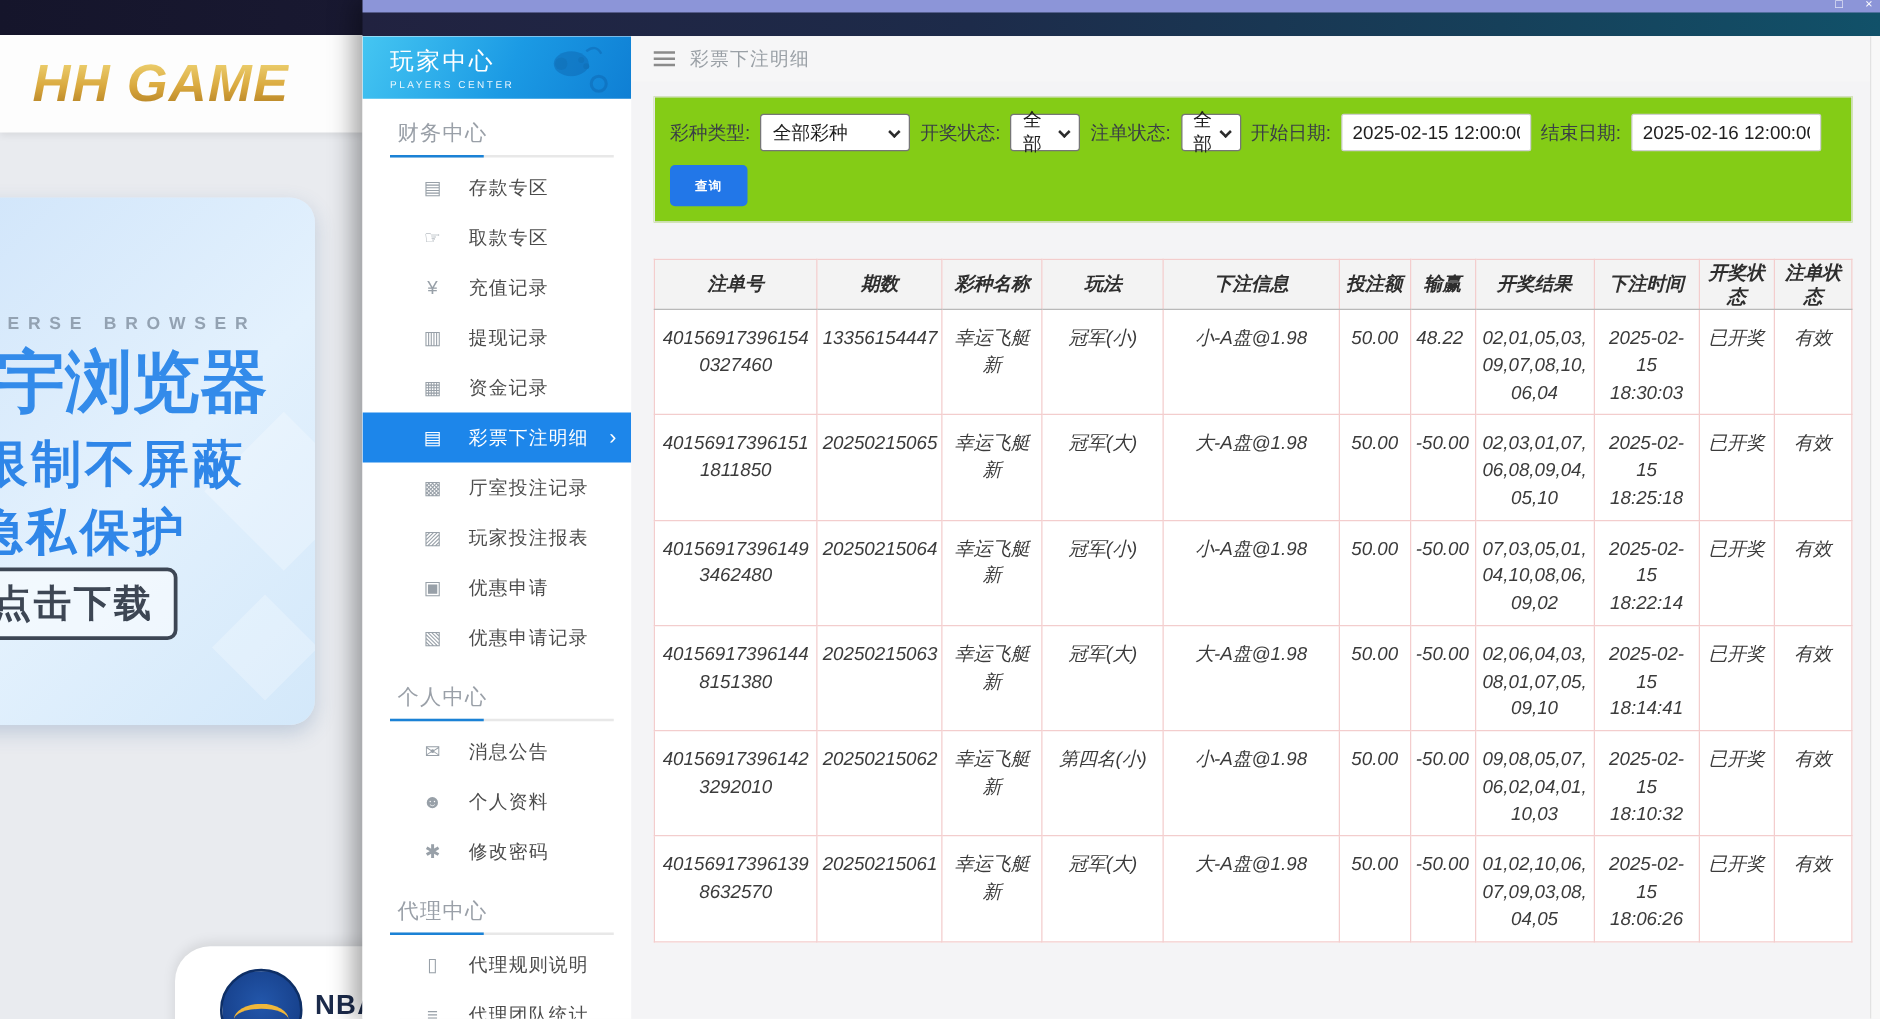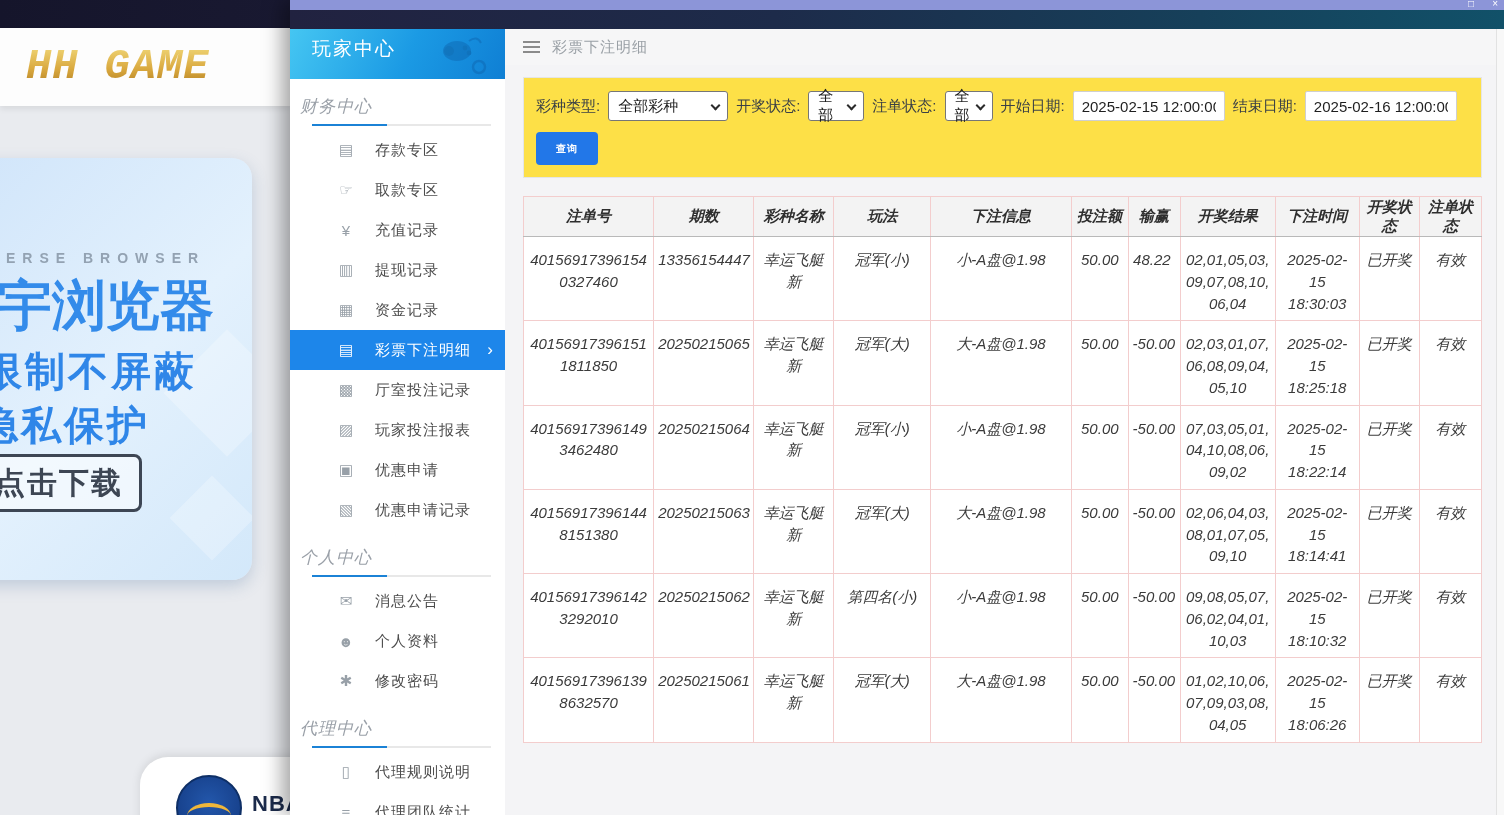--- a/index.html
+++ b/index.html
@@ -6,21 +6,21 @@
   html,body { width:1504px; height:815px; overflow:hidden; font-family:"Liberation Sans","DejaVu Sans",sans-serif; background:#e9ebef; }
 
   
   .under { position:absolute; inset:0; }
   .navy-top { position:absolute; left:0; top:0; width:100%; height:28px;
     background:linear-gradient(90deg,#15152b 0%,#1d1d38 40%,#163246 75%,#10455d 100%); }
   .logo-band { position:absolute; left:0; top:28px; width:290px; height:78px; background:#fdfdfd;
     display:flex; align-items:center; padding-left:26px; box-shadow:0 3px 6px rgba(0,0,0,.08); }
   .logo-text { font-size:42px; font-weight:bold; font-style:italic; letter-spacing:1px;
     background:linear-gradient(180deg,#f3dc7e 0%,#d9a83e 55%,#a8741c 100%);
-    -webkit-background-clip:text; background-clip:text; color:transparent; white-space:nowrap;font-family:Liberation Mono, monospace; }
+    -webkit-background-clip:text; background-clip:text; color:transparent; white-space:nowrap; }
   .ad-card { position:absolute; left:-70px; top:158px; width:322px; height:422px; border-radius:20px;
     background:linear-gradient(135deg,#cfe4fa 0%,#e3f1fd 55%,#d3e8fa 100%); overflow:hidden;
     box-shadow:0 6px 16px rgba(70,110,160,.25); }
   .ad-deco1,.ad-deco2 { position:absolute; background:rgba(255,255,255,.25); transform:rotate(45deg); }
   .ad-deco1 { width:90px; height:90px; right:-20px; top:190px; }
   .ad-deco2 { width:60px; height:60px; right:10px; top:330px; }
   .ad-tagline { position:absolute; left:76px; top:92px; font-size:14px; letter-spacing:7px; color:#93a2b2; font-weight:bold; white-space:nowrap; }
   .ad-title { position:absolute; left:68px; top:112px; font-size:54px; font-weight:900; color:#338bea; white-space:nowrap; }
   .ad-line1 { position:absolute; left:52px; top:186px; font-size:40px; font-weight:900; color:#2f86e8; letter-spacing:3px; white-space:nowrap; }
   .ad-line2 { position:absolute; left:48px; top:240px; font-size:40px; font-weight:900; color:#2f86e8; letter-spacing:3px; white-space:nowrap; }
@@ -44,40 +44,40 @@
   .tb-controls { position:absolute; right:6px; top:-1px; display:flex; gap:18px; color:#fff; font-size:10px; line-height:10px; }
   .tb-controls span { cursor:pointer; }
   .navystrip { height:19px; background:linear-gradient(90deg,#212240 0%,#1d2b4a 40%,#16405a 75%,#115169 100%); }
   .win-body { display:flex; height:786px; background:#fff; }
 
   
   .sidebar { width:215px; background:#fff; flex:none; overflow:hidden; }
   .sb-header { height:50px; background:linear-gradient(115deg,#45c6f2 0%,#1b9ae4 55%,#0f7fd4 100%);
     color:#fff; padding:7px 0 0 22px; position:relative; }
   .sb-title { font-size:19px; letter-spacing:2px; }
-  .sb-sub { font-size:8px; letter-spacing:2px; opacity:.9; margin-top:16px;font-style:italic; }
+  .sb-sub { font-size:8px; letter-spacing:2px; opacity:.9; margin-top:1px; }
   .sb-gamepad { position:absolute; right:14px; top:8px; opacity:.4; }
-  .section-title { font-size:17px; color:#9aa0a8; margin:16px 0 6px 10px; letter-spacing:1px;font-style:italic; }
+  .section-title { font-size:17px; color:#9aa0a8; margin:16px 0 6px 28px; letter-spacing:1px; }
   .section-rule { height:2px; background:#e8e8e8; margin:0 14px 4px 22px; position:relative; }
   .section-rule i { display:block; position:absolute; left:0; top:0; height:2px; width:42%; background:#1b82d6; }
   .menu-item { height:40px; display:flex; align-items:center; padding-left:45px; cursor:pointer; position:relative; }
   .mi-icon { width:22px; font-size:15px; color:#98a0a8; text-align:center; flex:none; }
   .mi-label { font-size:15px; color:#4c4c4c; margin-left:18px; letter-spacing:1px; }
   .menu-item.active { background:#1d86ea; }
   .menu-item.active .mi-icon, .menu-item.active .mi-label { color:#fff; }
   .mi-chev { position:absolute; right:12px; color:#fff; font-size:17px; }
 
   
   .main { flex:1; background:#f4f4f6; display:flex; flex-direction:column; overflow:hidden; position:relative; }
   .scroll-track { position:absolute; right:0; top:0; bottom:0; width:8px; background:#f8f8f8; border-left:1px solid #e2e2e2; }
   .page-header { height:36px; display:flex; align-items:center; gap:12px; padding-left:18px; background:#f6f6f7; flex:none; }
   .hamburger { width:17px; height:2px; background:#8b8b8b; box-shadow:0 5px 0 #8b8b8b,0 10px 0 #8b8b8b; margin-bottom:10px; cursor:pointer; }
   .page-title { font-size:15px; color:#9aa0a6; letter-spacing:1px; }
 
-  .filter-card { margin:12px 22px 4px 18px; background:#fde047; border:1px solid #e5e5e5; padding:13px 12px 12px 12px; flex:none; }
+  .filter-card { margin:12px 22px 15px 18px; background:#84cc16; border:1px solid #e5e5e5; padding:13px 12px 12px 12px; flex:none; }
   .filter-row { display:flex; align-items:center; gap:8px; flex-wrap:nowrap; }
   .f-label { font-size:15px; color:#3a3f45; white-space:nowrap; }
   .f-select { position:relative; height:30px; border:1px solid #767676; border-radius:3px; background:#fff;
     display:flex; align-items:center; padding:0 24px 0 9px; font-size:15px; color:#1d1d1d; cursor:pointer; }
   .f-select .arr { position:absolute; right:8px; top:10px; width:7px; height:7px;
     border-right:2px solid #2b2b2b; border-bottom:2px solid #2b2b2b; transform:rotate(45deg); }
   .w-lottery { width:120px; } .w-draw { width:56px; } .w-order { width:48px; }
   .f-date { height:30px; width:152px; border:1px solid #cfcfcf; border-radius:2px; font-size:15px; color:#1f1f1f;
     padding:0 8px; font-family:"Liberation Sans","DejaVu Sans",sans-serif; }
   .search-btn { margin-top:11px; width:62px; height:33px; background:#2277e8; border:none; border-radius:4px;

